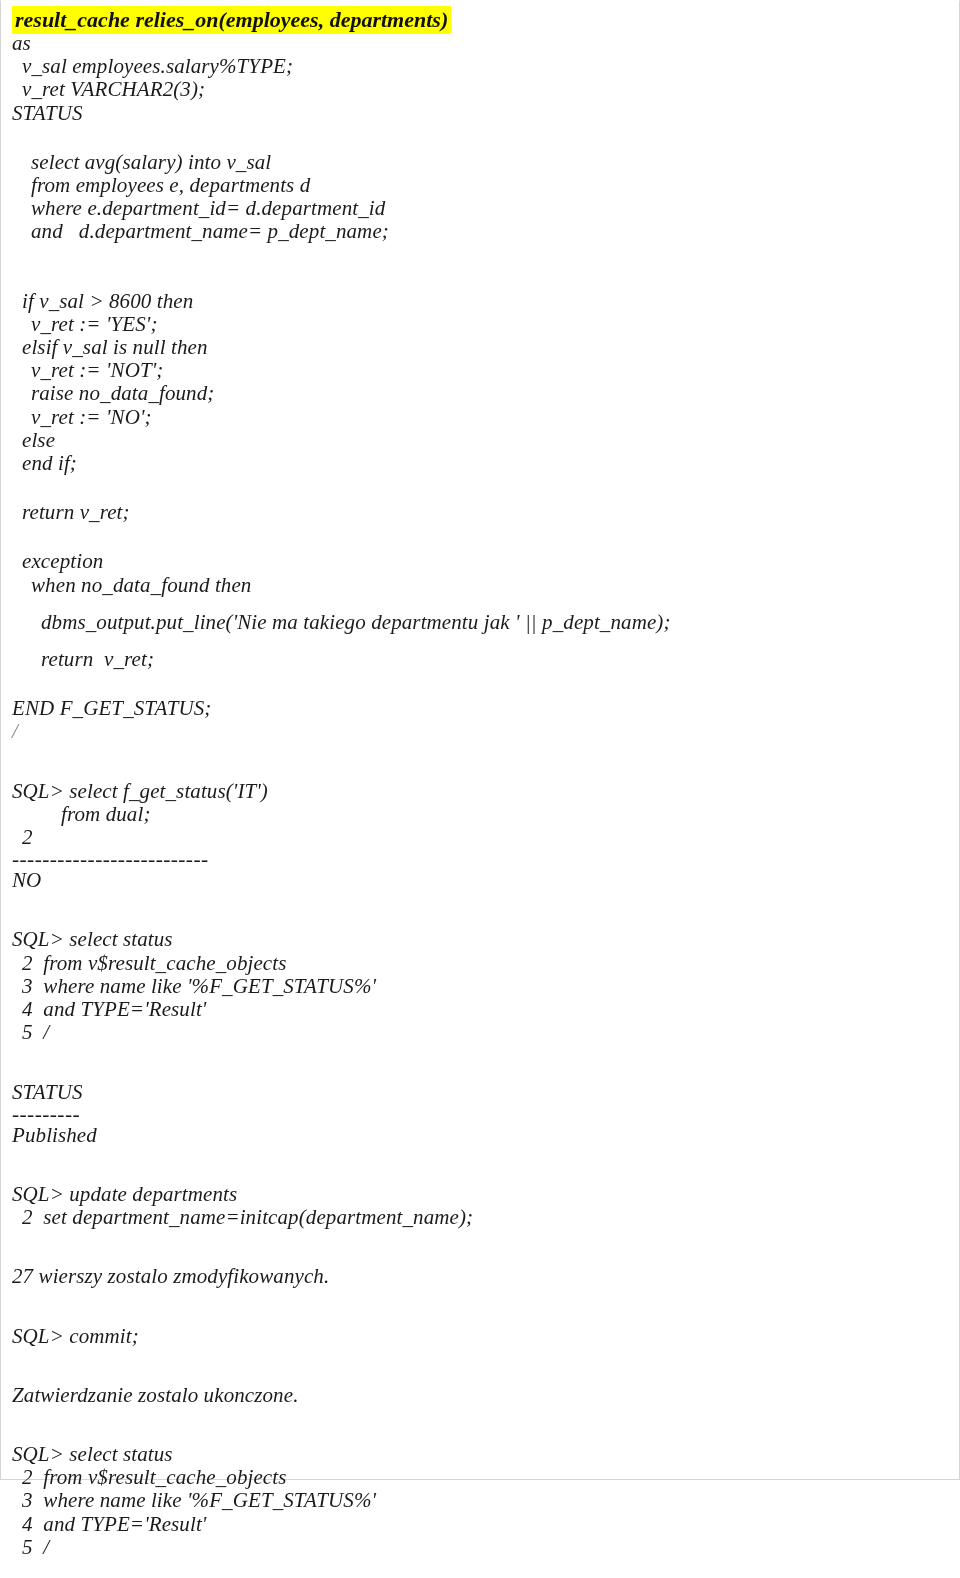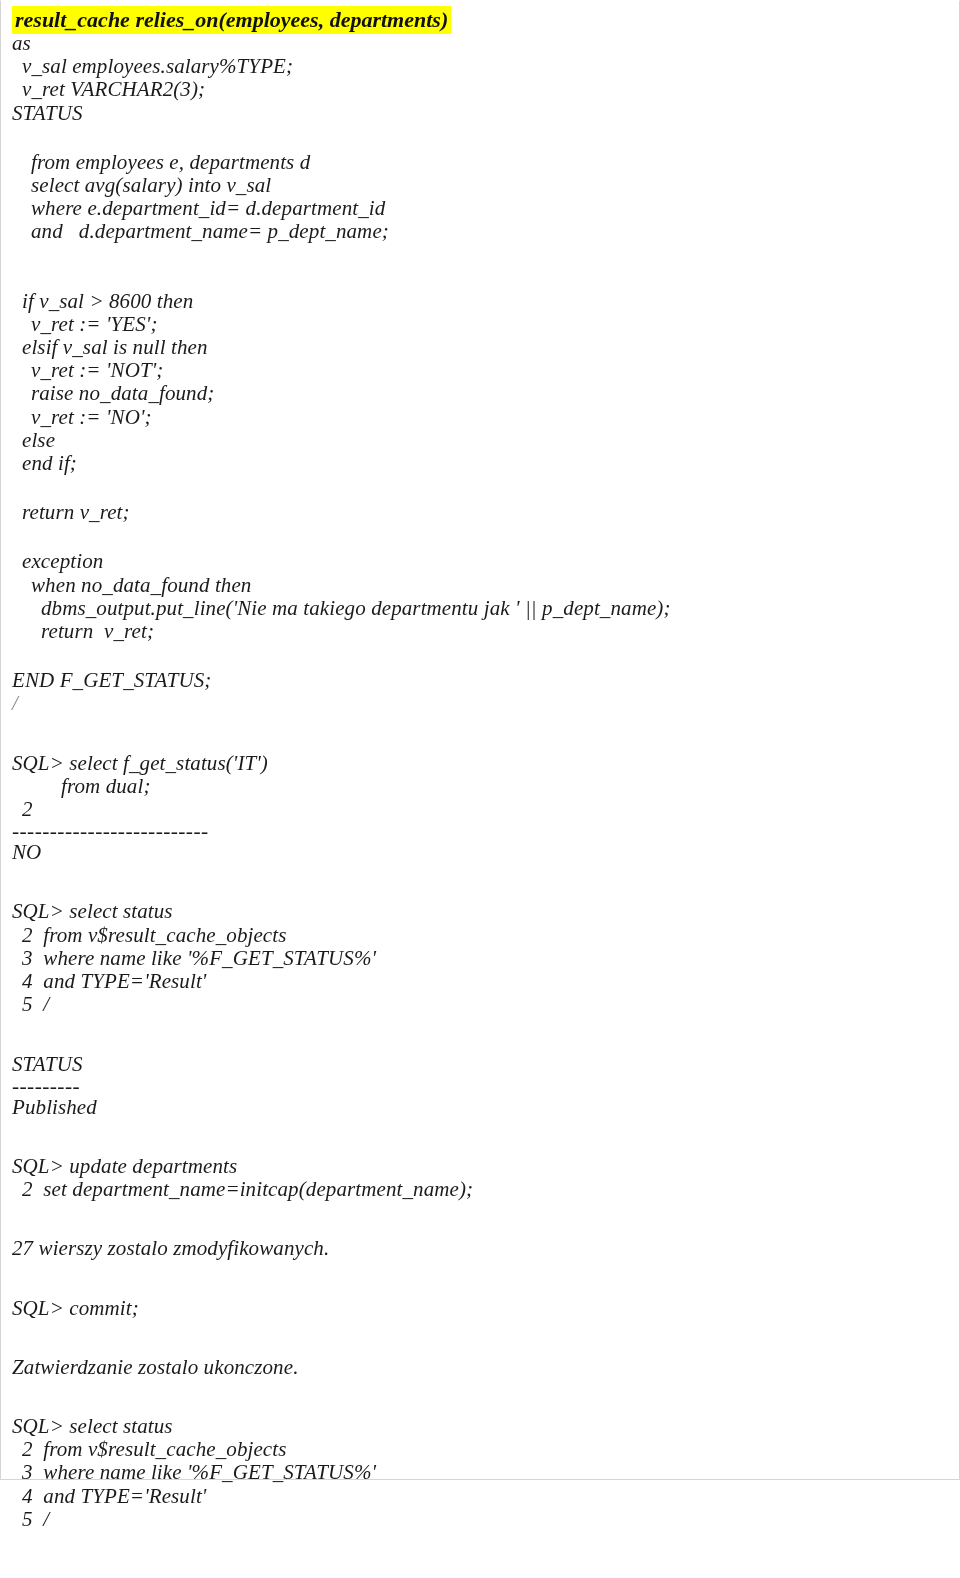--- a/index.html
+++ b/index.html
@@ -62,21 +62,21 @@
 
   
   .gap-s { height: 10px; }
   .gap-m { height: 20px; }
   .gap-l { height: 26px; }
 
   
   .i0  { padding-left: 11px; }
   .i1  { padding-left: 21px; font-style: italic; }
   .i2  { padding-left: 30px; }
-  .i3  { padding-left: 40px; }
+  .i3  { padding-left: 40px; margin-top: 14px; }
   .i4  { padding-left: 60px; font-family: Liberation Serif, serif; }
 
   
   .rule {
     font-style: italic;
     font-size: 21.5px;
     line-height: 20px;
     white-space: pre;
     color: #1b1b1b;
     letter-spacing: 0.4px;
@@ -93,22 +93,22 @@
 
     <div class="hl-line i0"><span class="hl-text">result_cache relies_on(employees, departments)</span></div>
 
     <div class="line i0">as</div>
     <div class="line i1">v_sal employees.salary%TYPE;</div>
     <div class="line i1">v_ret VARCHAR2(3);</div>
     <div class="line i0">STATUS</div>
 
     <div class="gap-l"></div>
 
+    <div class="line i2">select avg(salary) into v_sal</div>
     <div class="line i2">from employees e, departments d</div>
-    <div class="line i2">select avg(salary) into v_sal</div>
     <div class="line i2">where e.department_id= d.department_id</div>
     <div class="line i2">and   d.department_name= p_dept_name;</div>
 
     <div class="gap-l"></div>
     <div class="gap-m"></div>
 
     <div class="line i1">if v_sal &gt; 8600 then</div>
     <div class="line i2">v_ret := 'YES';</div>
     <div class="line i1">elsif v_sal is null then</div>
     <div class="line i2">v_ret := 'NOT';</div>

